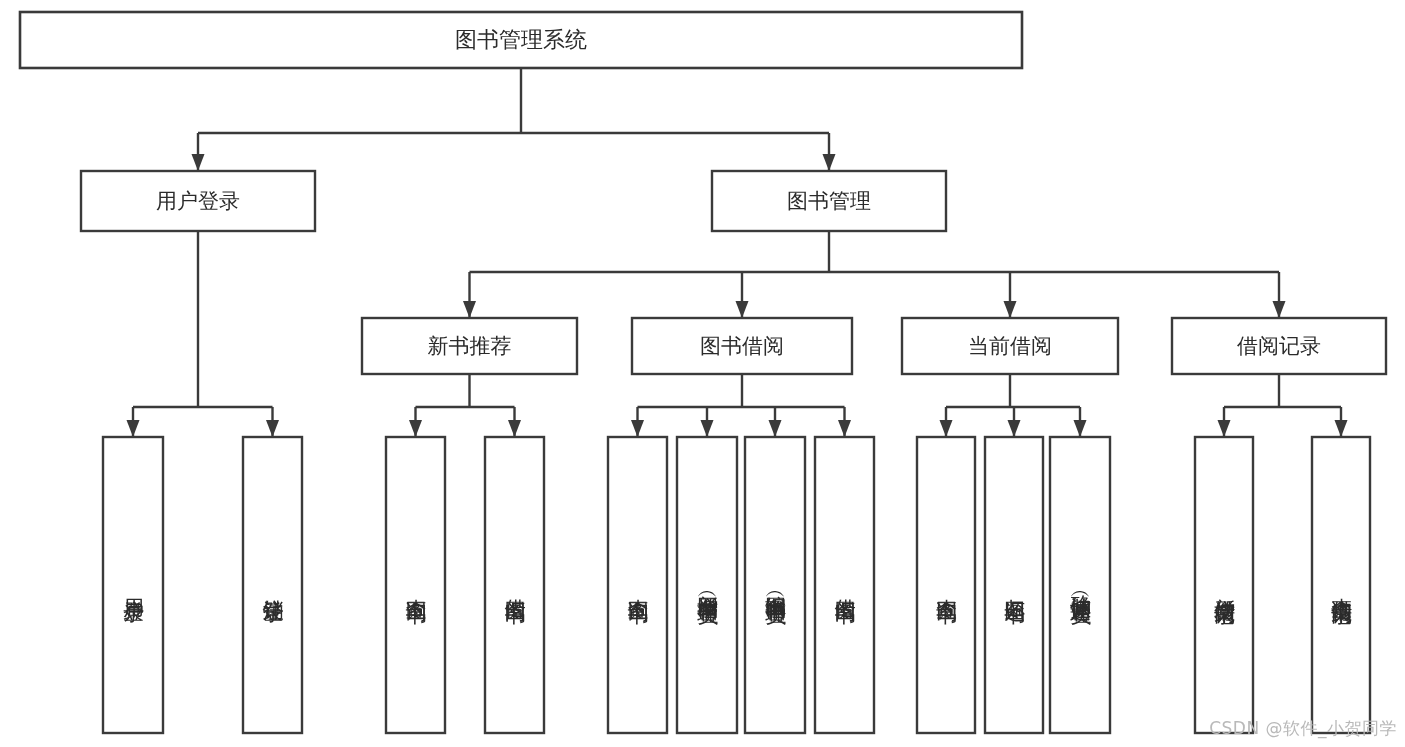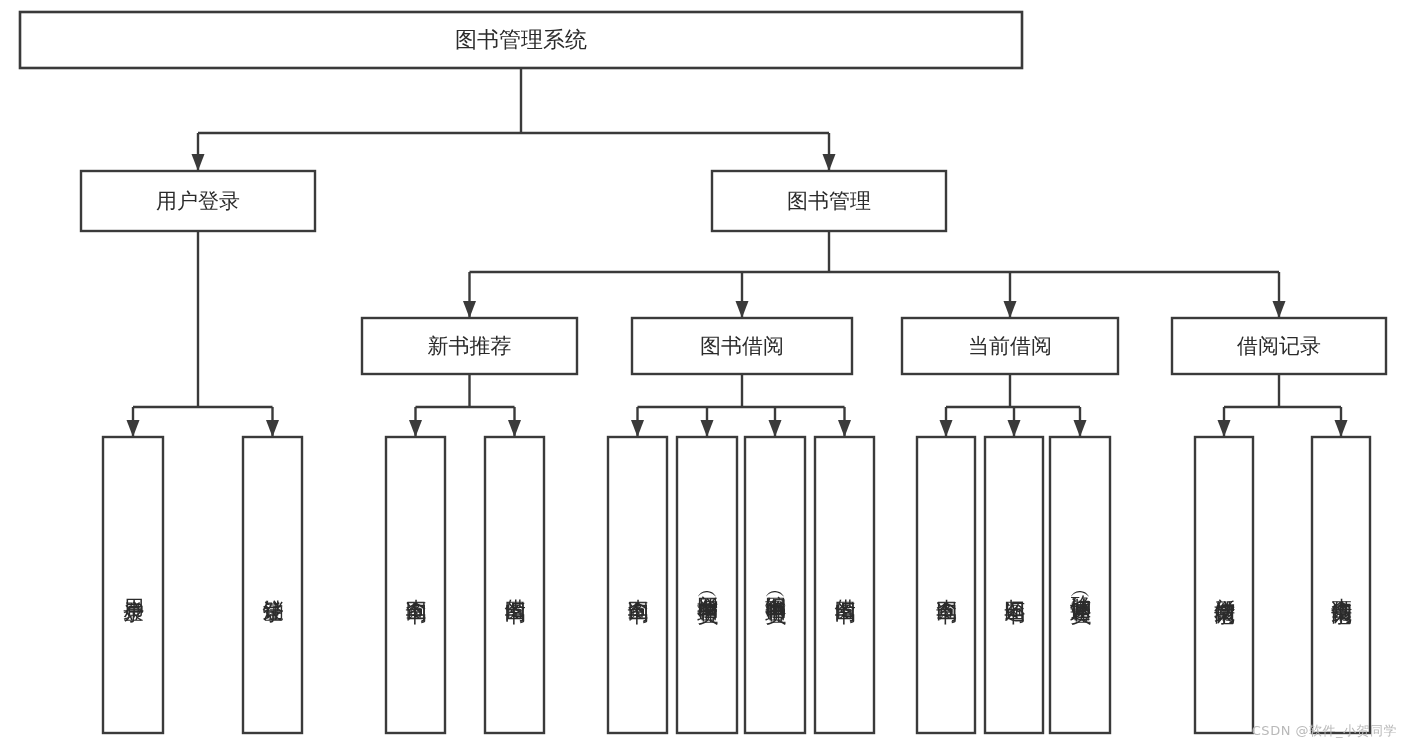--- a/index.html
+++ b/index.html
@@ -72,21 +72,21 @@
     line-height: 1.12;
     letter-spacing: 1.5px;
     color: #2b2b2b;
     white-space: nowrap;
   }
   .watermark {
     position: absolute;
     right: 8px;
     bottom: 7px;
     font-family: "DejaVu Sans", "Liberation Sans", sans-serif;
-    font-size: 13px;
+    font-size: 17px;
     color: #b9b9b9;
     letter-spacing: 0.5px;
     user-select: none;
   }
 </style>
 </head>
 <body>
 
 <div id="diagram-root">
 

